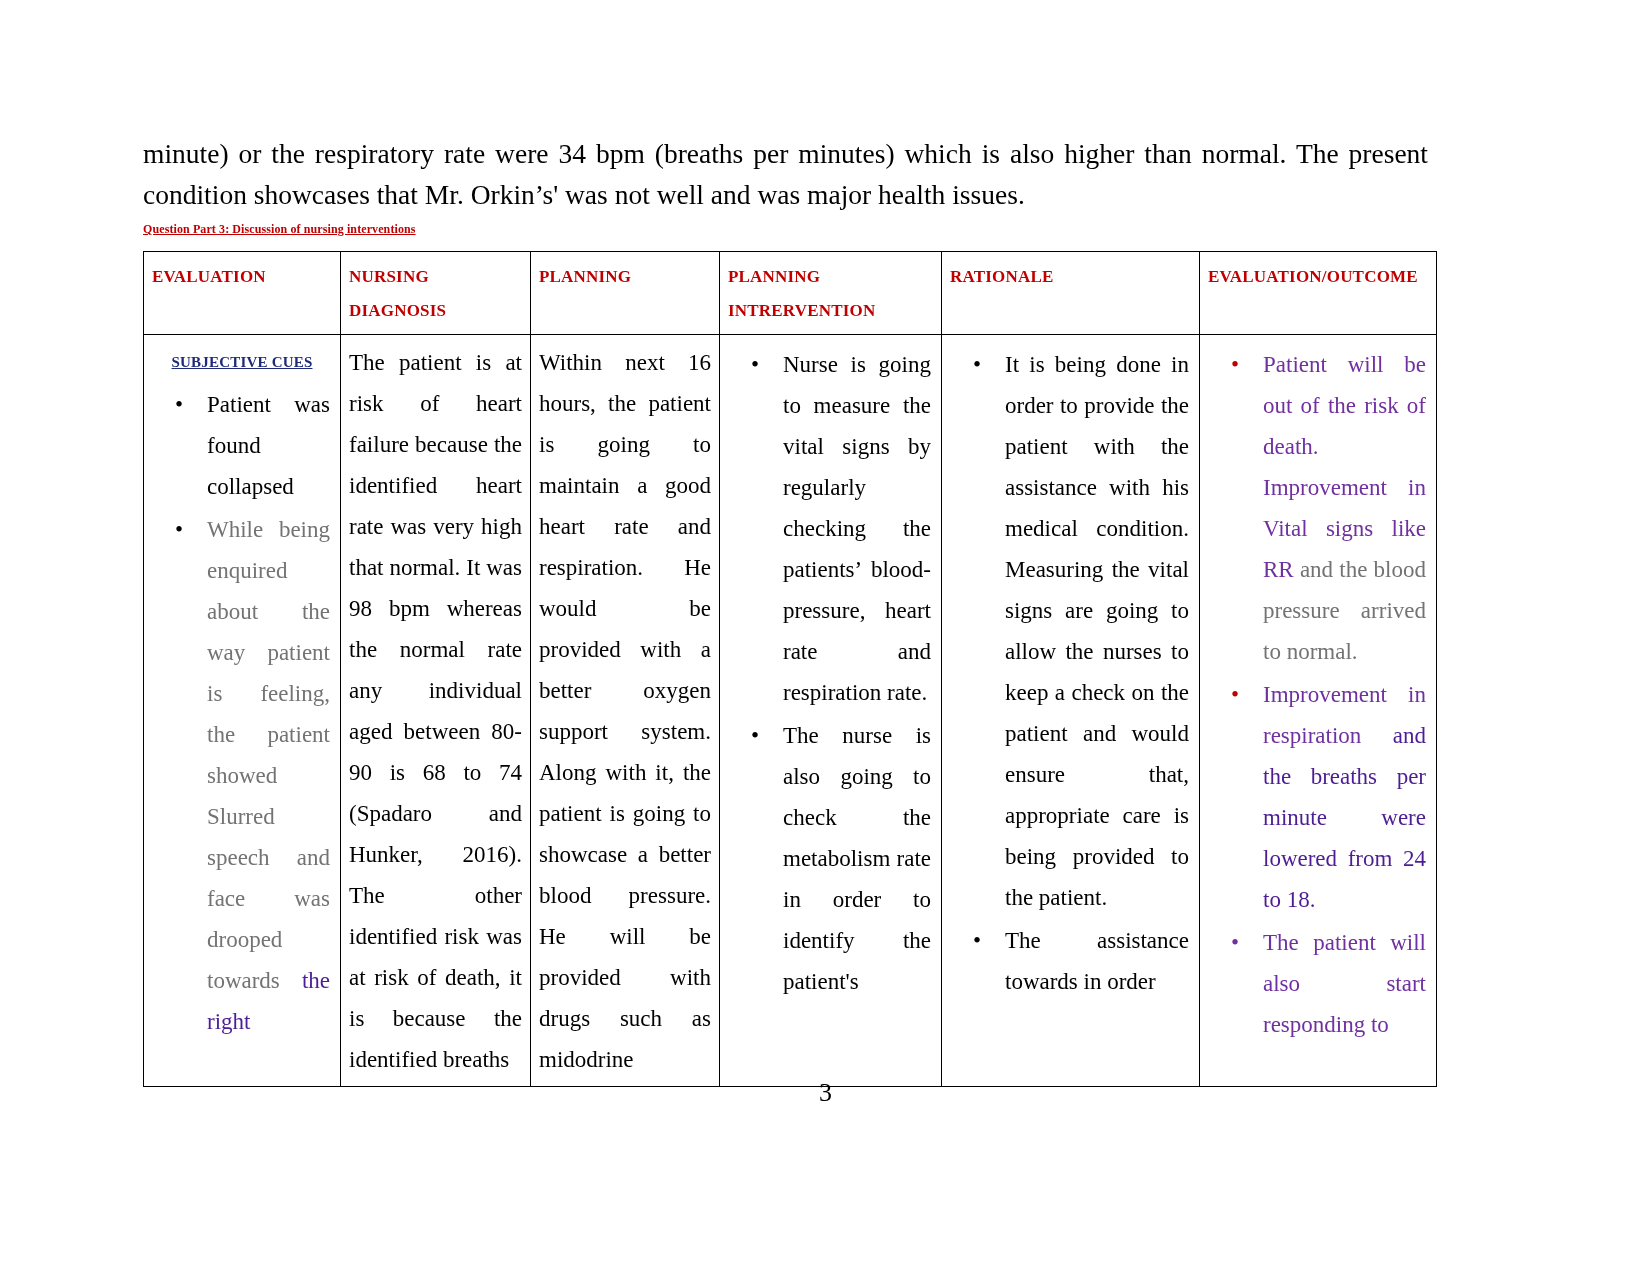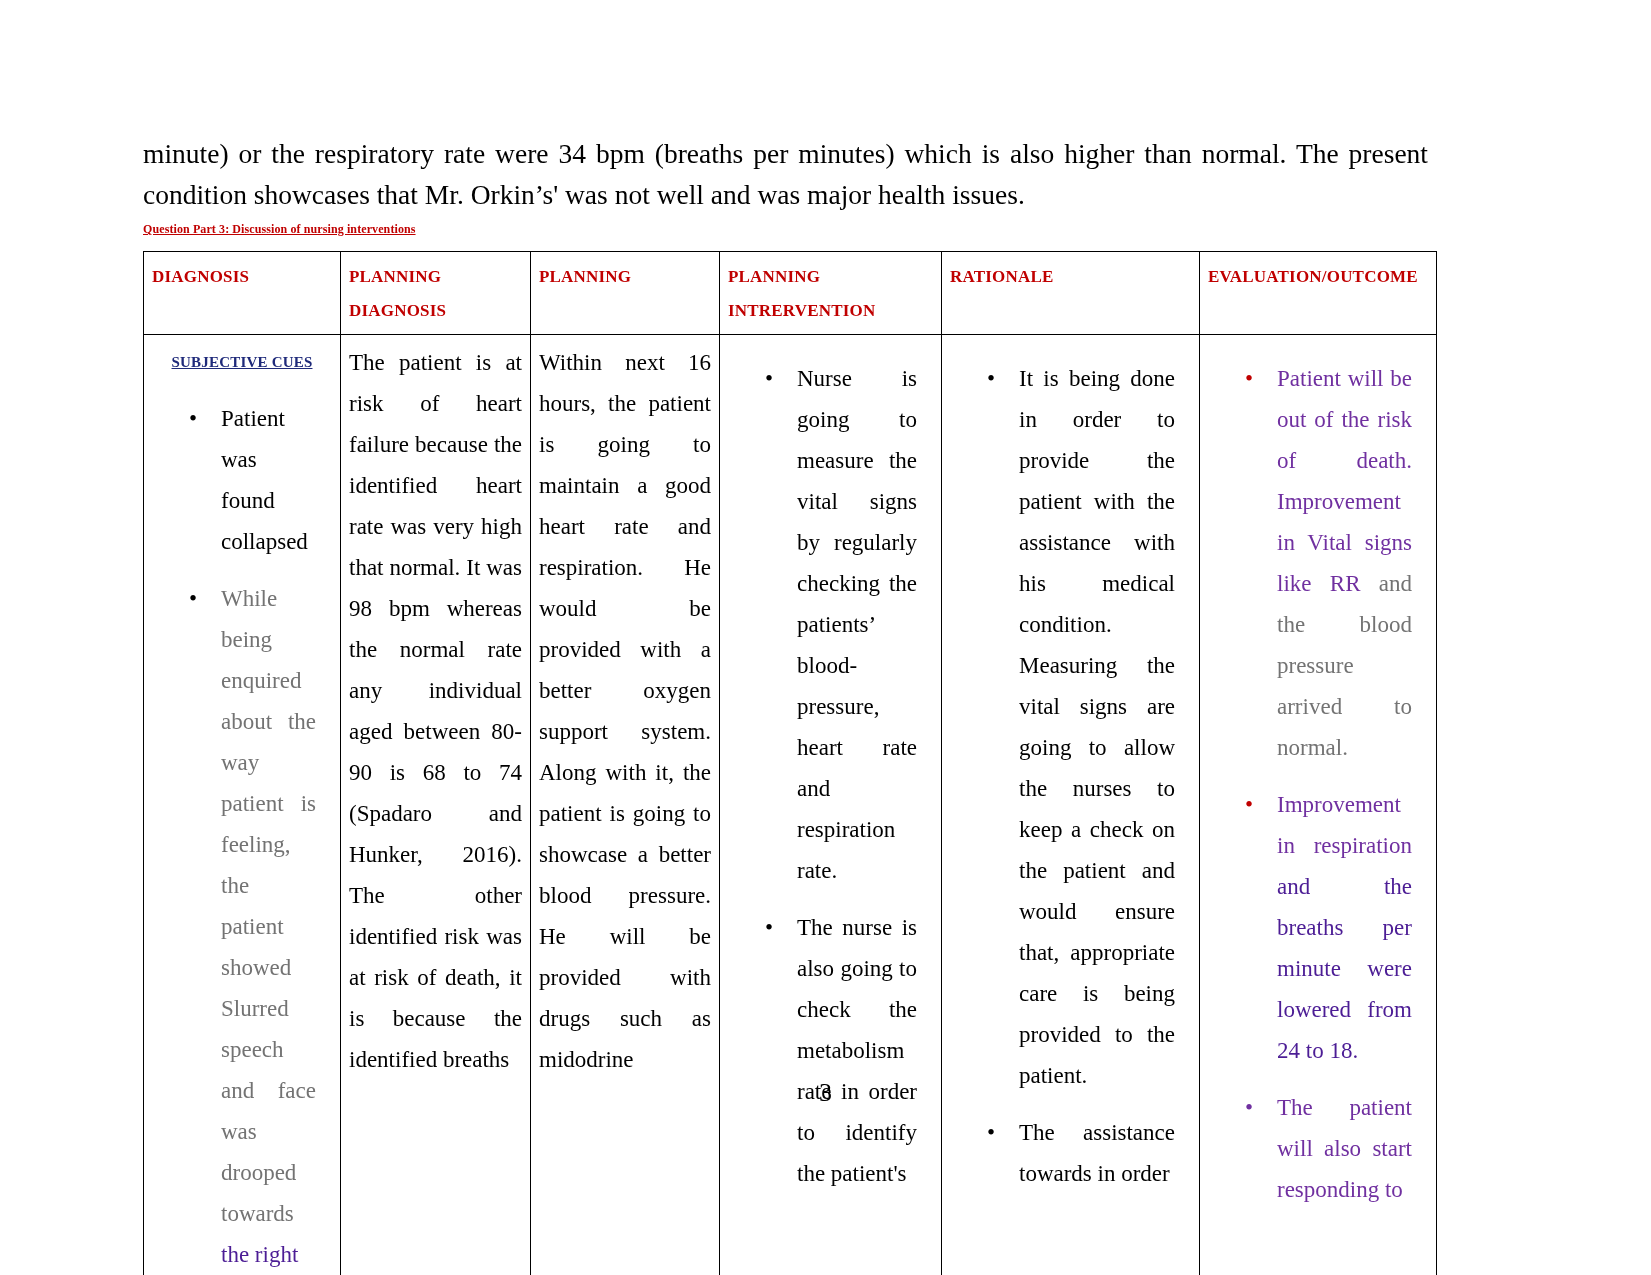--- a/index.html
+++ b/index.html
@@ -92,21 +92,21 @@
   ul.bul {
     list-style: none;
     margin: 0;
     padding: 0;
   }
   ul.bul > li {
     position: relative;
     padding-left: 53px;
     text-align: justify;
     text-justify: inter-word;
-    margin: 16px;
+    margin: 2px;
   }
   ul.bul > li::before {
     content: "\2022";
     position: absolute;
     left: 21px;
     top: 0;
     font-size: 23px;
     line-height: 41px;
   }
   ul.bul.red-bul > li::before { color: #C00000; }
@@ -138,22 +138,22 @@
     <colgroup>
       <col class="c1">
         <col class="c2">
         <col class="c3">
         <col class="c4">
         <col class="c5">
         <col class="c6">
     </colgroup>
     <tbody>
       <tr>
-        <td class="head">DIAGNOSIS</td>
-        <td class="head">PLANNING DIAGNOSIS</td>
+        <td class="head">EVALUATION</td>
+        <td class="head">NURSING DIAGNOSIS</td>
         <td class="head">PLANNING</td>
         <td class="head">
           <span>PLANNING</span><br>
           <span>INTRERVENTION</span>
         </td>
         <td class="head">RATIONALE</td>
         <td class="head">EVALUATION/OUTCOME</td>
       </tr>
 
       <tr>

